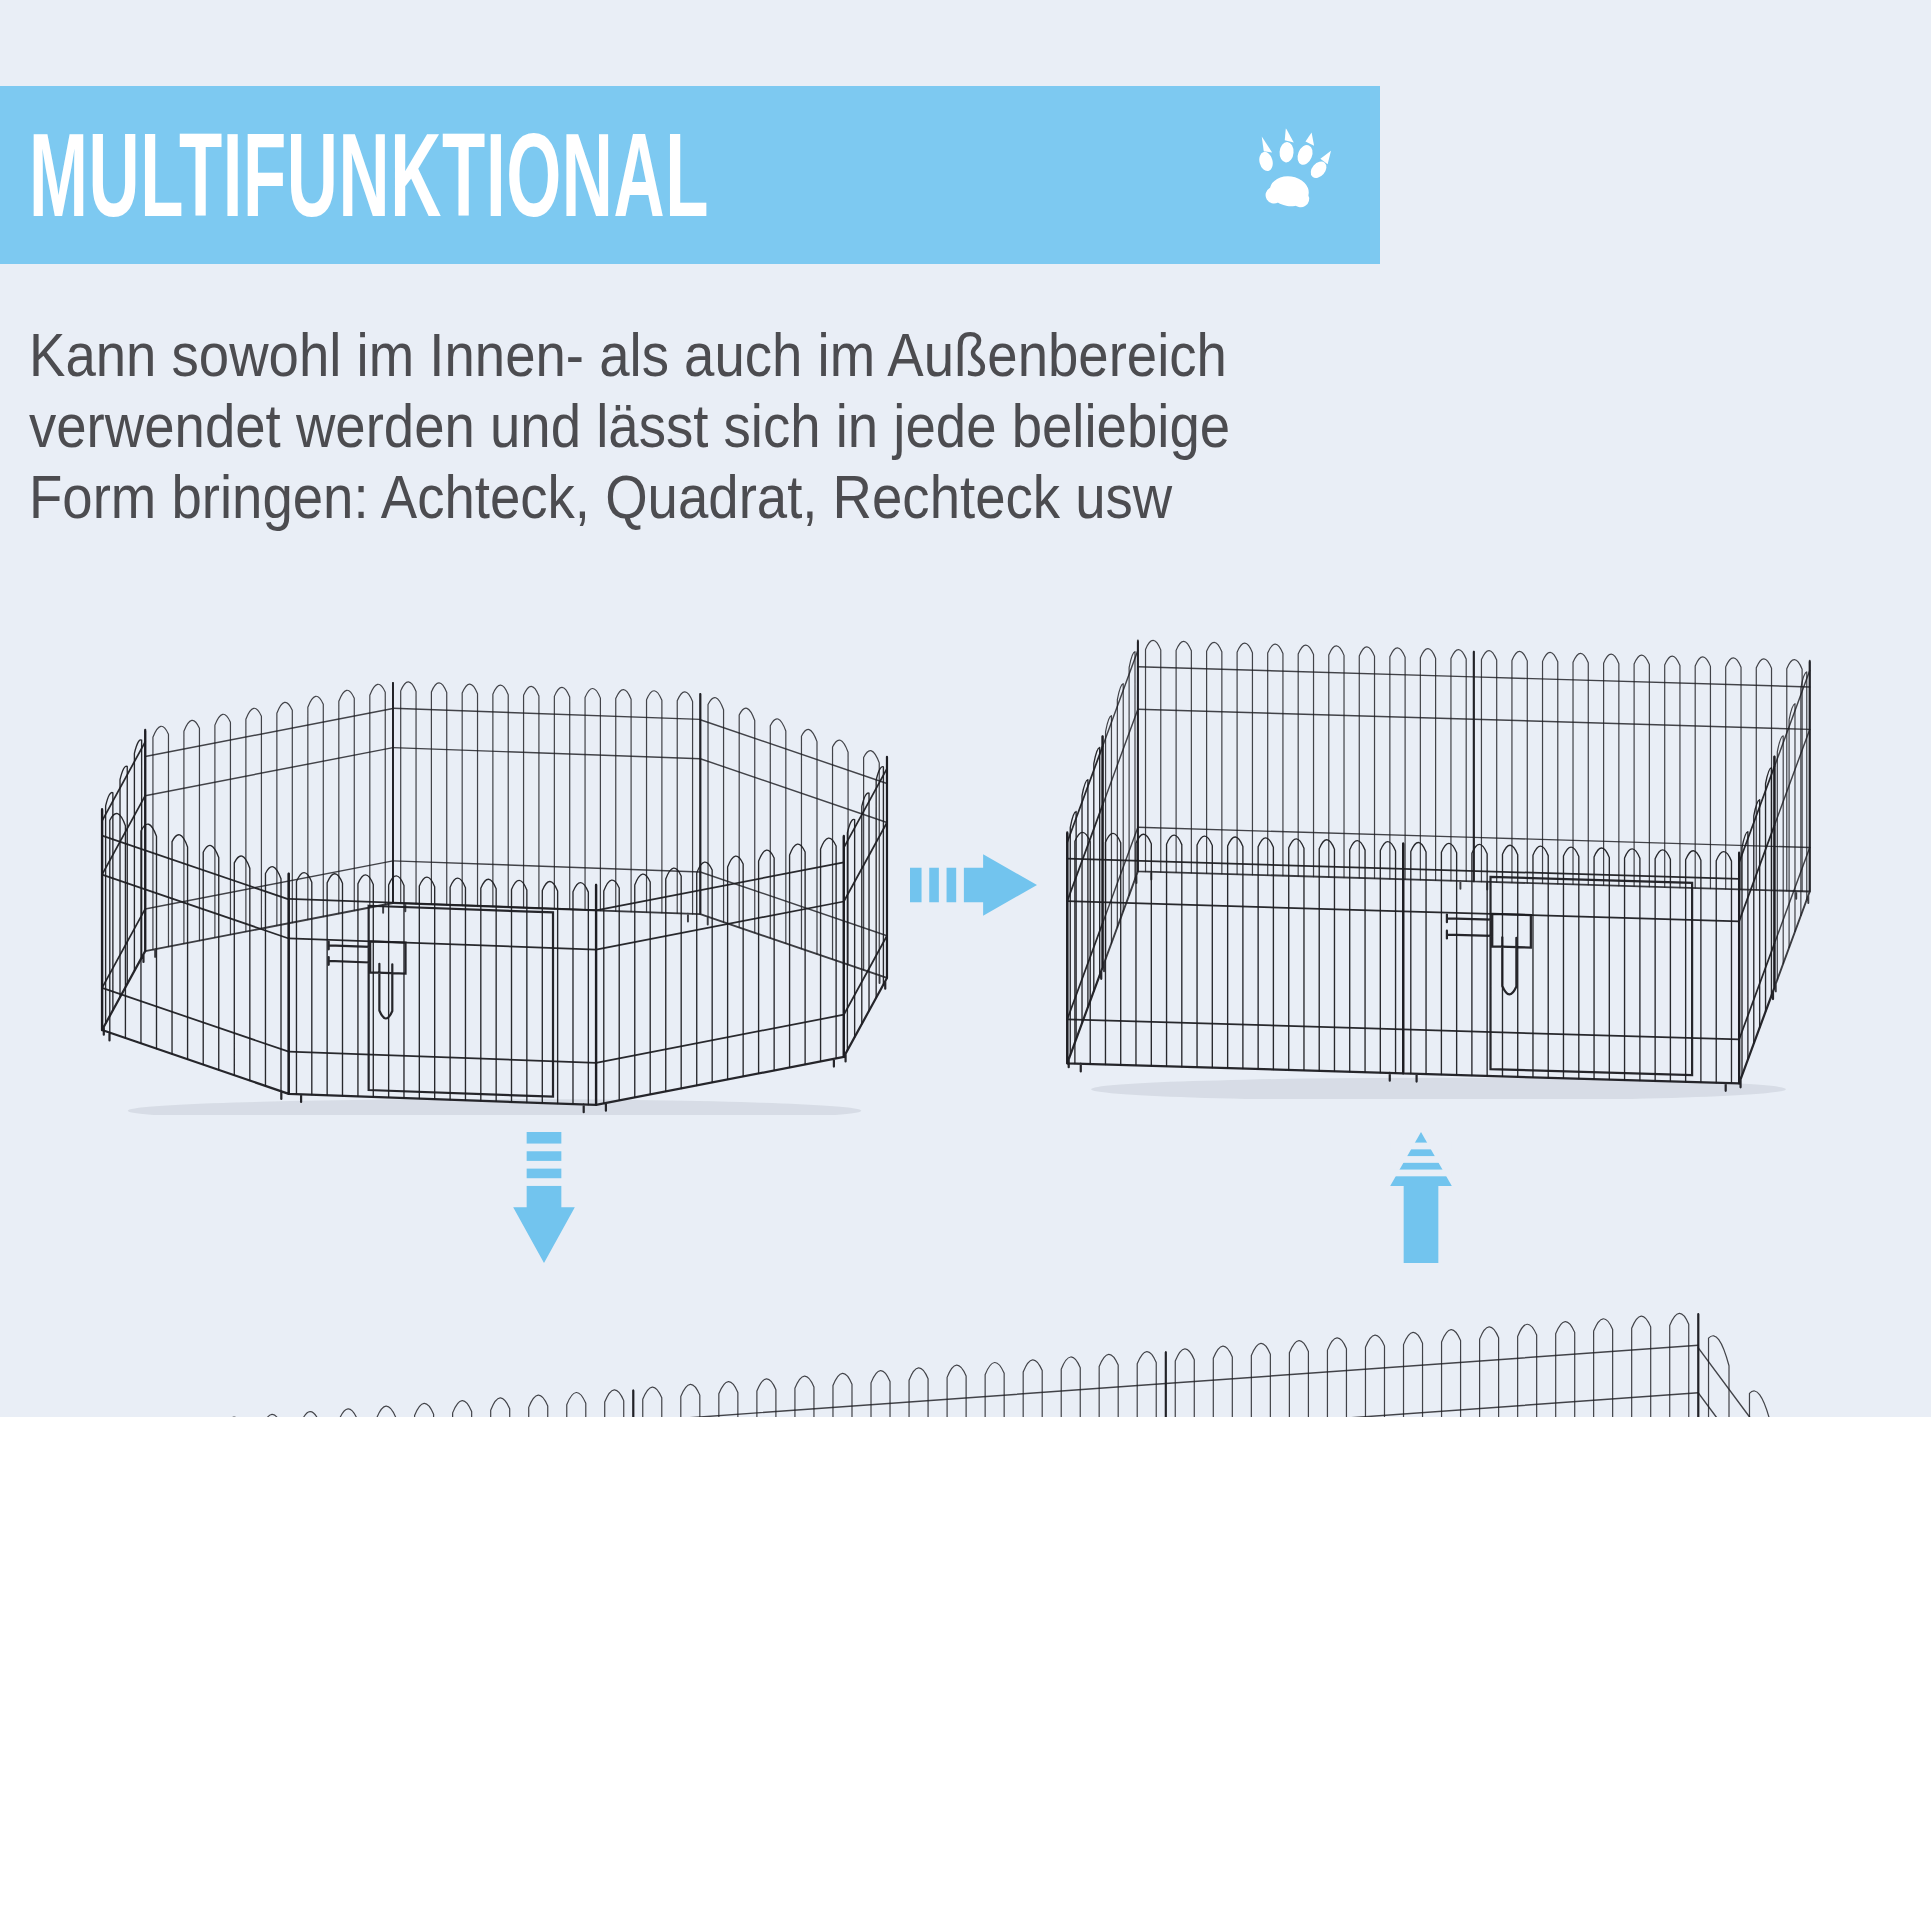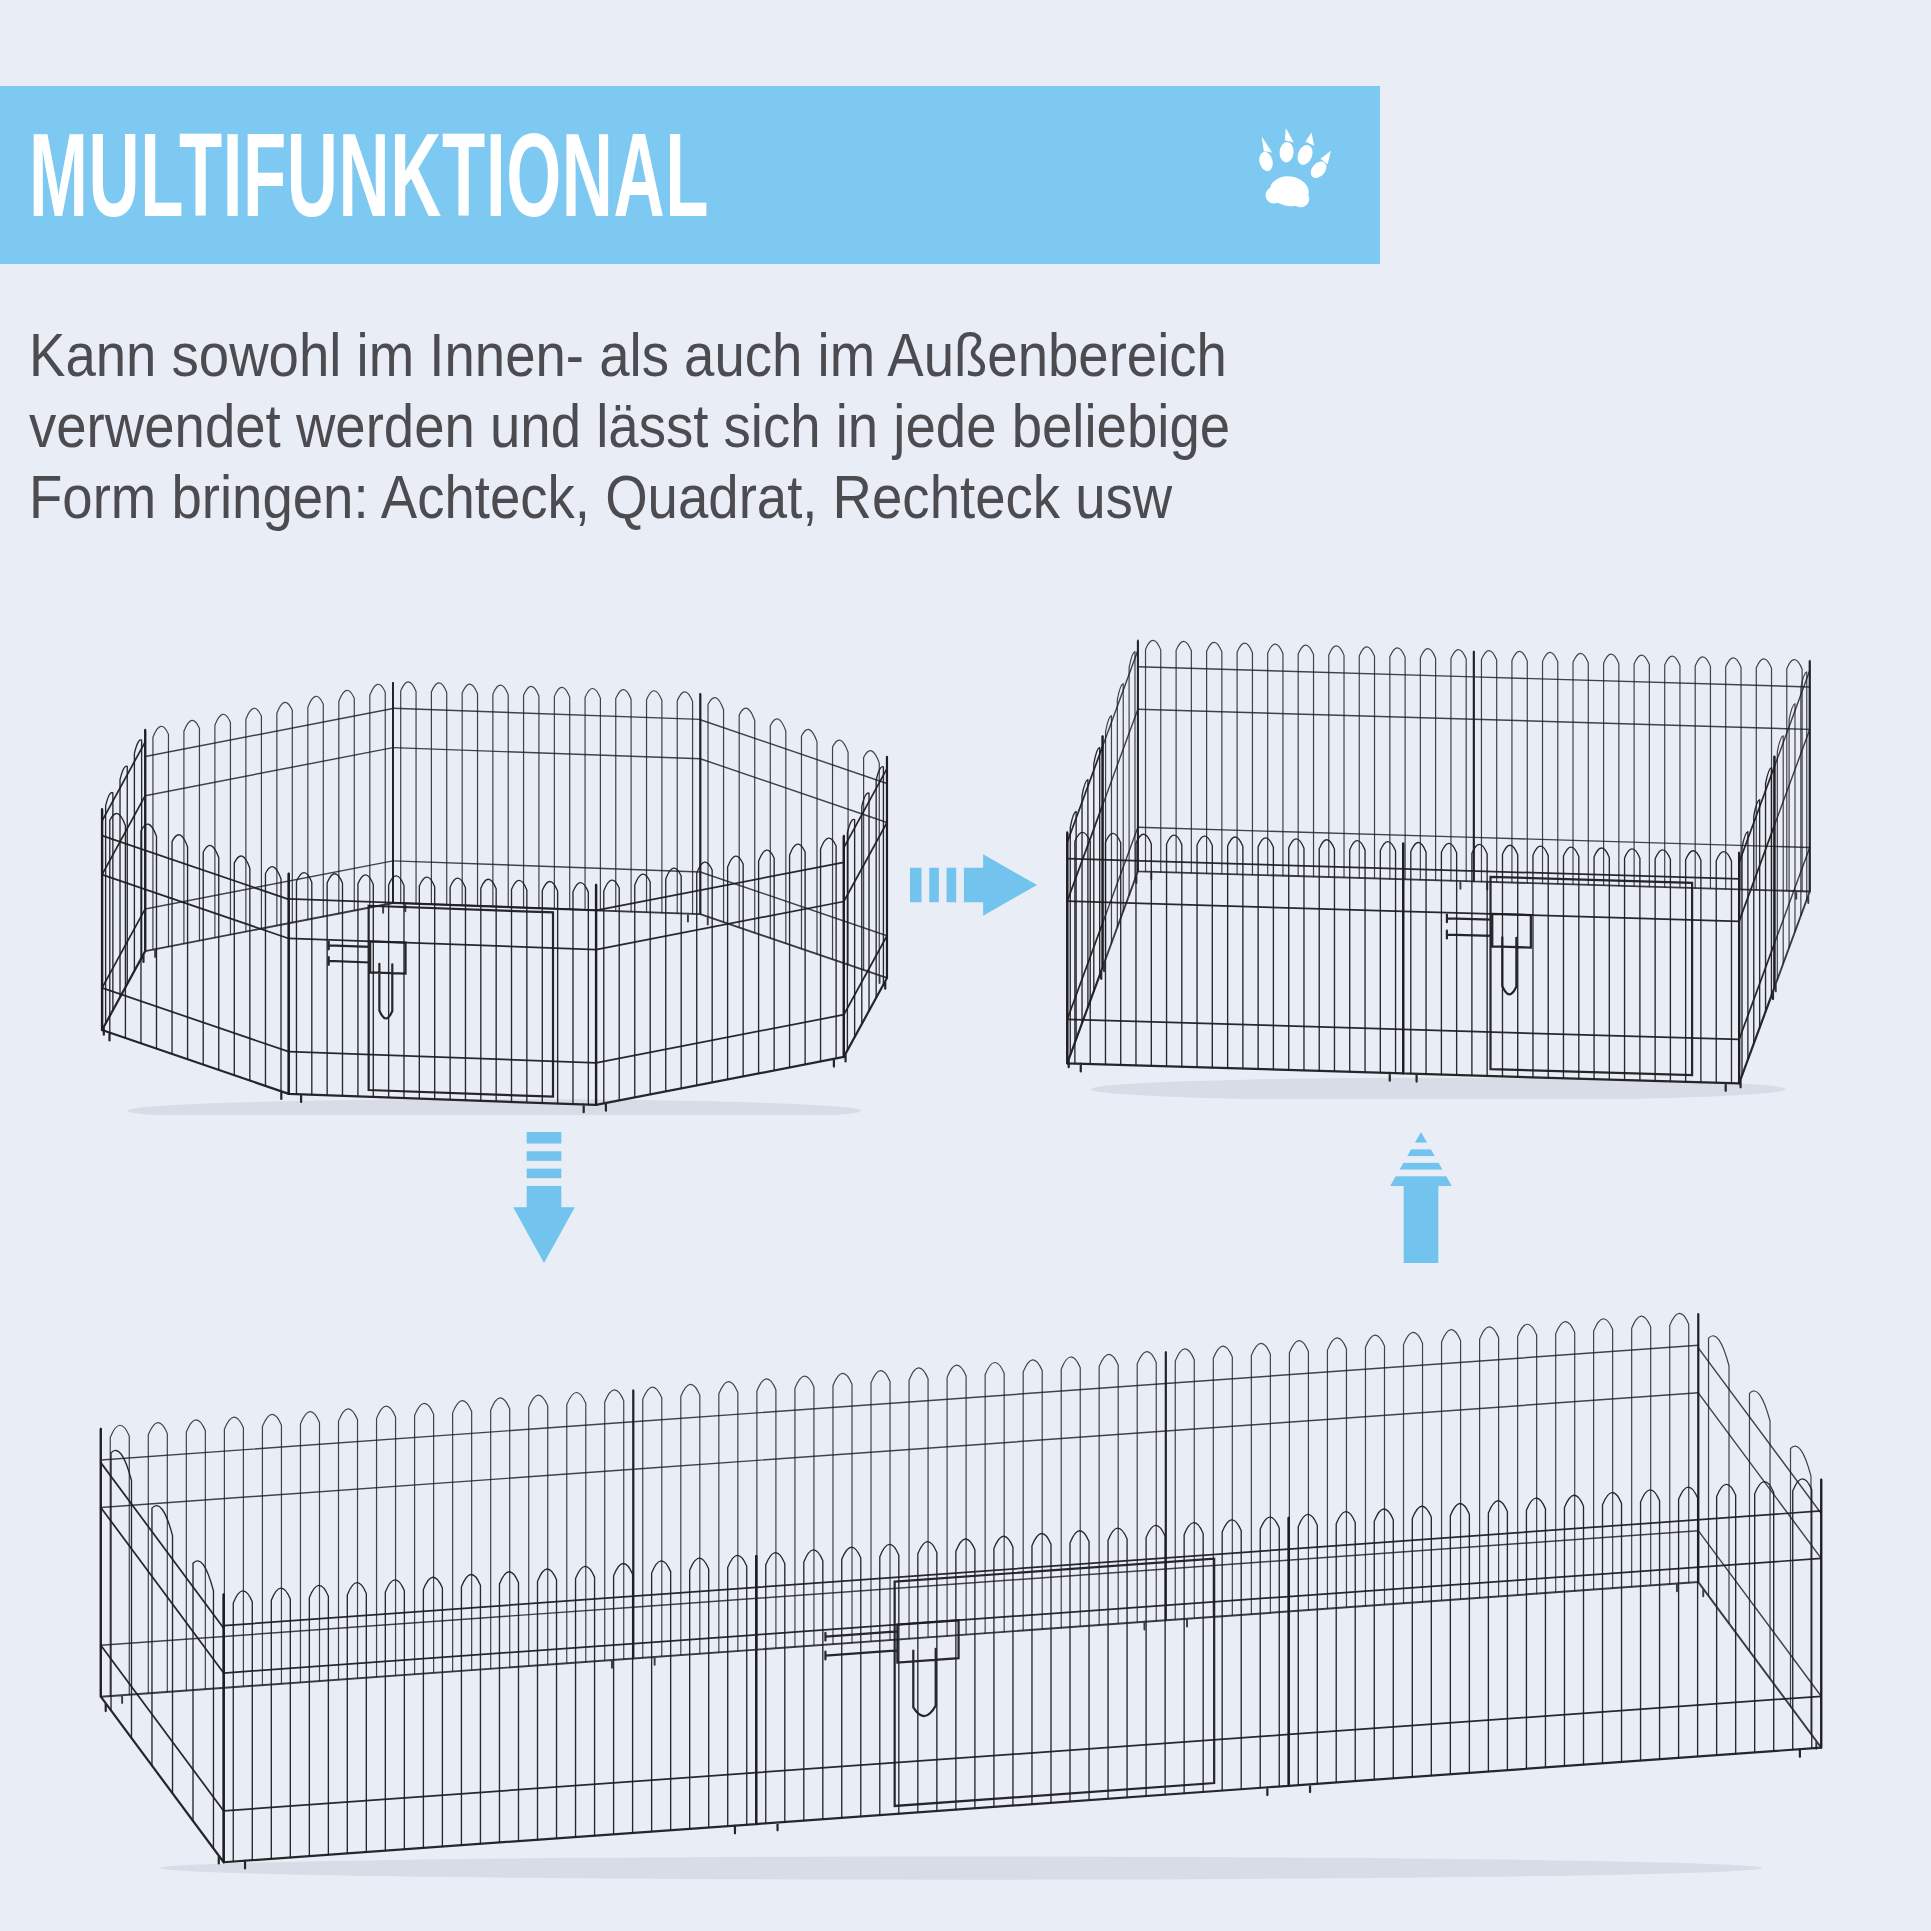--- a/index.html
+++ b/index.html
@@ -1,18 +1,18 @@
 <!DOCTYPE html>
 <html><head>
 <meta charset="utf-8">
 <style>
   html,body{margin:0;padding:0;}
   .page{
     position:relative;
-    width:1931px;height:1931px;
+    width:1931px;height:1417px;
     background:#e9eef6;
     overflow:hidden;
     font-family:"Liberation Sans", sans-serif;
   }
   .banner{
     position:absolute;left:0;top:86px;width:1380px;height:178px;
     background:#7dc9f1;
     display:flex;align-items:center;
   }
   .banner-title{

